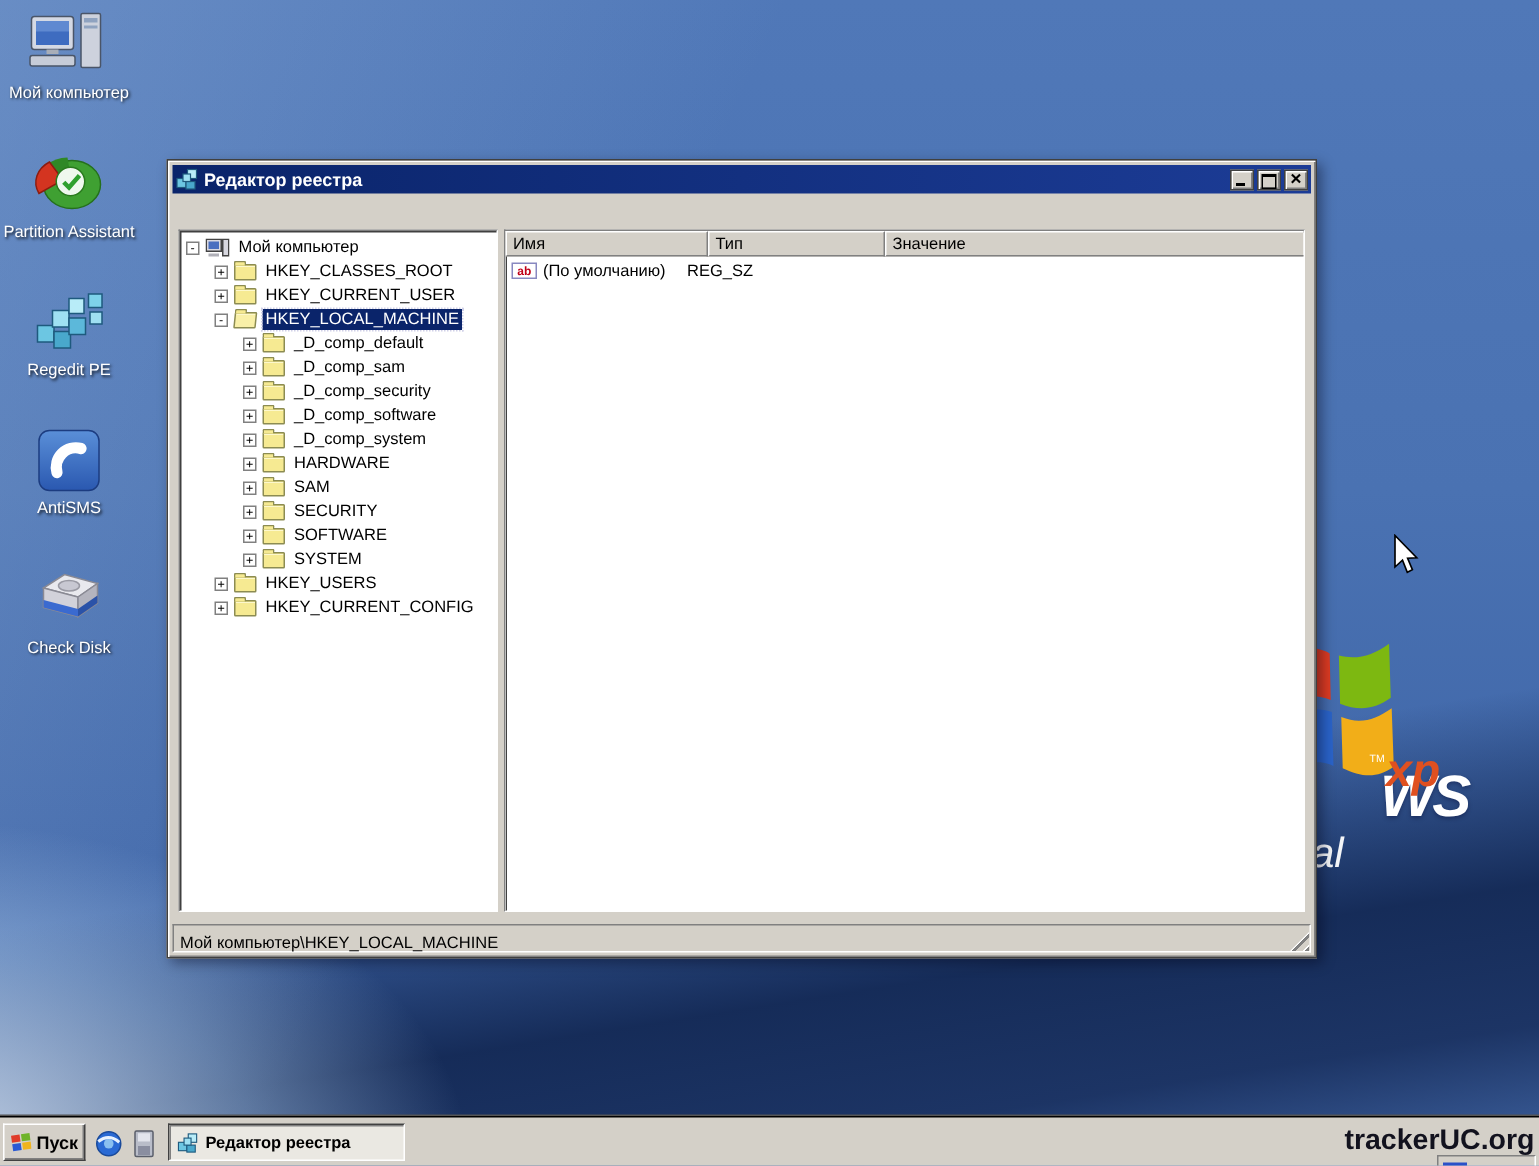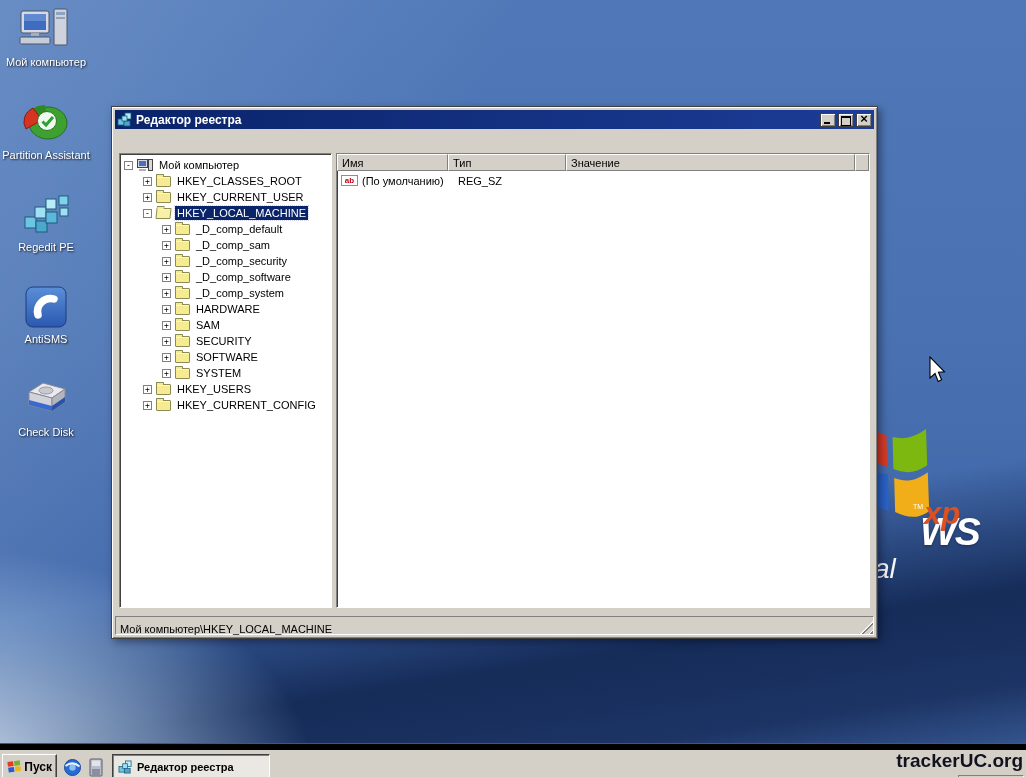--- a/index.html
+++ b/index.html
@@ -60,21 +60,21 @@
   .ab-ico { width:17px; height:11px; border:1px solid #8888c0; background:#fff; color:#c00018; font:bold 8px/10px "Liberation Sans",sans-serif; text-align:center; margin-right:4px; flex:none; }
 
   .statusbar { position:absolute; left:3px; right:3px; bottom:3px; height:22px; background:#d4d0c8; padding-top:3px; }
   .sfield { height:19px; border:1px solid; border-color:#808080 #ffffff #ffffff #808080; font-size:11px; padding:6px 4px; position:relative; white-space:nowrap; }
   .grip { position:absolute; right:0px; bottom:0px; width:13px; height:13px;
     background: repeating-linear-gradient(135deg, rgba(0,0,0,0) 0 3px, #ffffff 3px 4px, #808080 4px 6px);
     clip-path: polygon(100% 0, 100% 100%, 0 100%); }
 
   
   #taskbar { position:absolute; left:0; right:0; bottom:0; height:33px; background:#d4d0c8; z-index:40;
-    border-top:6px solid #000000; box-shadow:0 -1px 0 #555; }
+    border-top:1px solid #000000; box-shadow:0 -1px 0 #555; }
   .raised { border:1px solid; border-color:#ffffff #404040 #404040 #ffffff; box-shadow: inset -1px -1px 0 #808080; background:#d4d0c8; }
   .startbtn { position:absolute; left:2px; top:4px; width:55px; height:25px; display:flex; align-items:center; gap:3px; padding:0 4px; font-weight:bold; font-size:12px; }
   .qicon { position:absolute; top:7px; width:20px; height:20px; display:flex; align-items:center; justify-content:center; }
   .taskbtn { position:absolute; left:112px; top:4px; width:158px; height:25px; border:1px solid; border-color:#404040 #ffffff #ffffff #404040;
     box-shadow: inset 1px 1px 0 #808080; background:#eae8e2; display:flex; align-items:center; gap:4px; padding:0 5px; font-weight:bold; font-size:11px; white-space:nowrap; }
   .tray { position:absolute; right:2px; top:4px; height:25px; width:66px; border:1px solid; border-color:#808080 #ffffff #ffffff #808080;
     display:flex; align-items:center; gap:4px; padding:0 3px; font-size:11px;margin-top:21px; }
   .lang { width:16px; height:15px; background:#2a50c8; color:#fff; font:bold 8px/15px "Liberation Sans",sans-serif; text-align:center; flex:none; }
 
   #watermark { position:absolute; right:3px; bottom:5px; z-index:60; font-size:19px; font-weight:bold; color:#12121e; }
@@ -286,21 +286,21 @@
         </div>
         <div class="trow" style="padding-left: 22px;">
           <span class="exp">+</span>
           <span class="fold"></span>
           <span class="tlabel">HKEY_CURRENT_CONFIG</span>
         </div>
       </div>
 
     <div class="list sunken">
       <div class="lheader">
-        <span class="hcell" style="width:111px">Имя</span>
+        <span class="hcell" style="width:135px">Имя</span>
         <span class="hcell" style="width:118px">Тип</span>
         <span class="hcell" style="width:289px">Значение</span>
         <span class="hcell" style="flex:1"></span>
       </div>
       <div class="lrow">
         <span class="lcell" style="width:117px">
           <span class="ab-ico">ab</span>
           <span>(По умолчанию)</span>
         </span>
         <span class="lcell" style="width:118px">REG_SZ</span>

